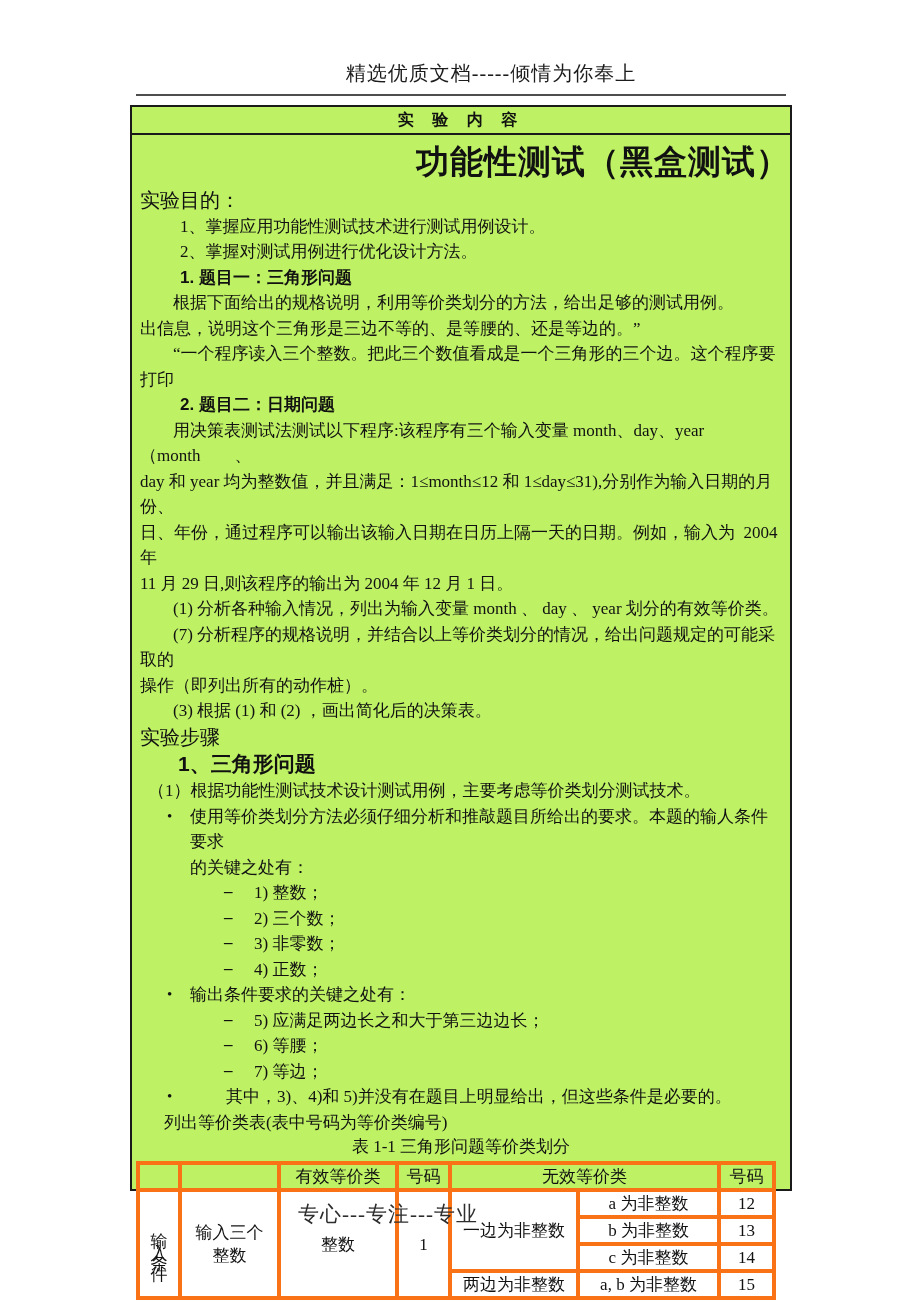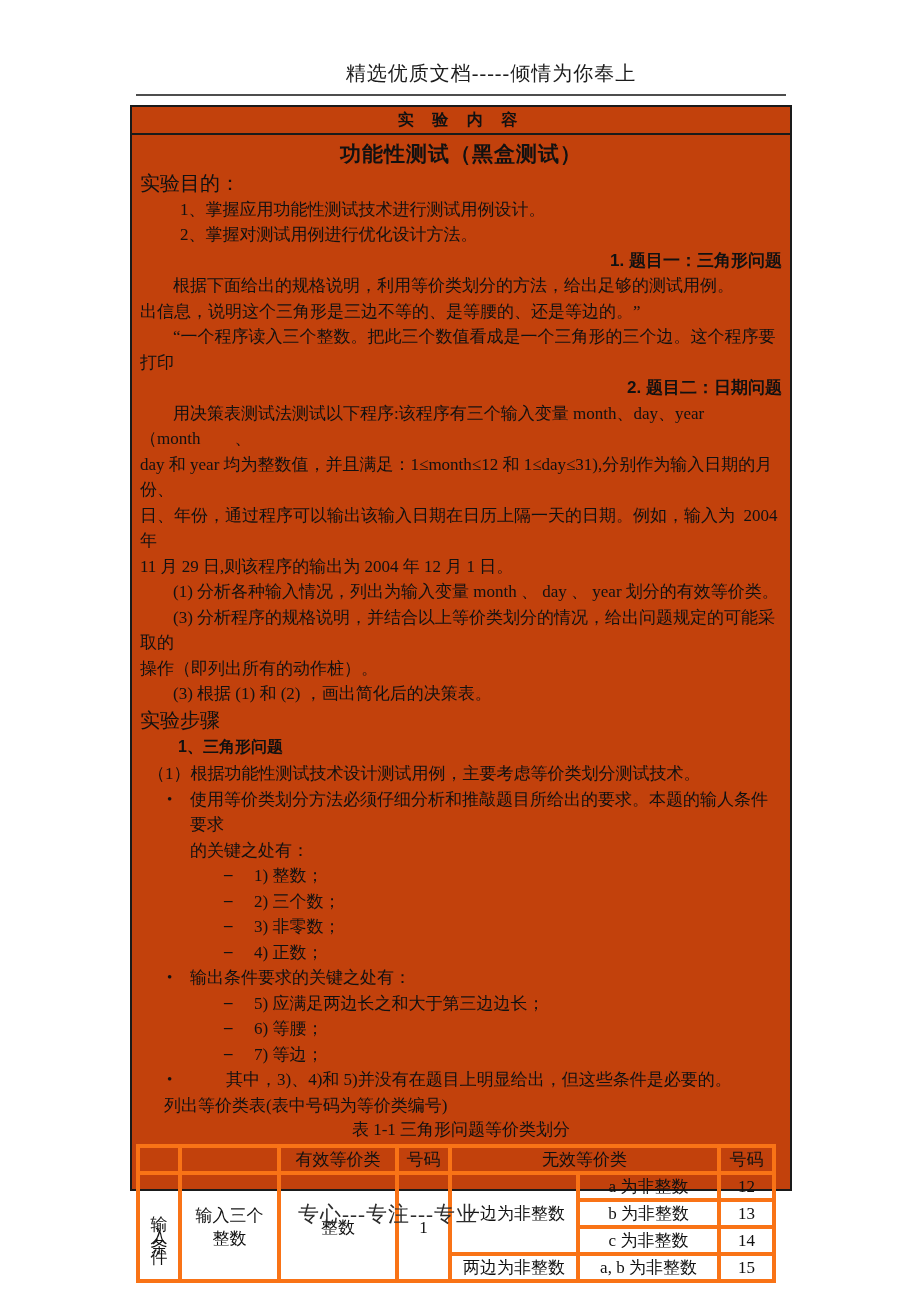--- a/index.html
+++ b/index.html
@@ -4,32 +4,32 @@
 <style>
   html,body{margin:0;padding:0;background:#e8e8e8;}
   .page{position:relative;width:920px;height:1302px;background:#fff;margin:0 auto;
         font-family:"Liberation Serif","DejaVu Serif",serif;color:#111;overflow:hidden;}
   
   .top-header{position:absolute;top:60px;left:0;width:920px;text-align:center;
               font-size:20px;letter-spacing:1px;color:#1c1c1c;margin-left:31px;}
   .top-rule{position:absolute;top:94px;left:136px;width:650px;border-top:2px solid #4d4d4d;}
   
   .main-box{position:absolute;left:130px;top:105px;width:658px;height:1082px;
-            border:2px solid #1a1a1a;background:#c2410c;}
+            border:2px solid #1a1a1a;background:#bef264;}
   .banner{height:26px;line-height:26px;border-bottom:2px solid #1a1a1a;text-align:center;
           font-family:"Liberation Sans","DejaVu Sans",sans-serif;
           font-weight:700;font-size:16px;letter-spacing:7px;}
-  .doc-title{margin:5px 0 3px 0;text-align:center;font-size:21px;font-weight:700;
+  .doc-title{margin:5px 0 3px 0;text-align:right;font-size:33px;font-weight:700;
              font-family:"Liberation Sans","DejaVu Sans",sans-serif;letter-spacing:1px;}
   .doc-body{padding:0 8px 0 8px;font-size:17px;line-height:25.5px;}
   .l{white-space:pre-wrap;}
   .h1{font-weight:400;font-size:20px;font-family:"Liberation Sans","DejaVu Sans",sans-serif;margin-top:1px;}
   .item{padding-left:40px;}
-  .sub{font-weight:700;padding-left:40px;font-family:"Liberation Sans","DejaVu Sans",sans-serif;text-align:right;}
-  .sub-lg{font-weight:700;padding-left:38px;font-size:16px;
+  .sub{font-weight:700;padding-left:40px;font-family:"Liberation Sans","DejaVu Sans",sans-serif;}
+  .sub-lg{font-weight:700;padding-left:38px;font-size:21px;
           font-family:"Liberation Sans","DejaVu Sans",sans-serif;line-height:28px;}
   .p-first{text-indent:33px;}
   .p-flush{text-indent:8px;}
   .p-left{text-indent:24px;}
   .bullet-line{position:relative;padding-left:50px;}
   .bullet-line .mk{position:absolute;left:27px;top:0;font-size:15px;}
   .bullet-cont{padding-left:50px;}
   .bullet-wide{position:relative;padding-left:86px;}
   .bullet-wide .mk{position:absolute;left:27px;top:0;font-size:15px;}
   .dash-line{position:relative;padding-left:114px;}
@@ -67,21 +67,21 @@
         <div class="l sub">1. 题目一：三角形问题</div>
         <div class="l p-first">根据下面给出的规格说明，利用等价类划分的方法，给出足够的测试用例。</div>
         <div class="l ">出信息，说明这个三角形是三边不等的、是等腰的、还是等边的。”</div>
         <div class="l p-first">“一个程序读入三个整数。把此三个数值看成是一个三角形的三个边。这个程序要打印</div>
         <div class="l sub">2. 题目二：日期问题</div>
         <div class="l p-first">用决策表测试法测试以下程序:该程序有三个输入变量 month、day、year（month　　、</div>
         <div class="l ">day 和 year 均为整数值，并且满足：1≤month≤12 和 1≤day≤31),分别作为输入日期的月份、</div>
         <div class="l ">日、年份，通过程序可以输出该输入日期在日历上隔一天的日期。例如，输入为  2004  年</div>
         <div class="l ">11 月 29 日,则该程序的输出为 2004 年 12 月 1 日。</div>
         <div class="l p-first">(1) 分析各种输入情况，列出为输入变量 month 、 day 、 year 划分的有效等价类。</div>
-        <div class="l p-first">(3) 分析程序的规格说明，并结合以上等价类划分的情况，给出问题规定的可能采取的</div>
+        <div class="l p-first">(7) 分析程序的规格说明，并结合以上等价类划分的情况，给出问题规定的可能采取的</div>
         <div class="l ">操作（即列出所有的动作桩）。</div>
         <div class="l p-first">(3) 根据 (1) 和 (2) ，画出简化后的决策表。</div>
         <div class="l h1">实验步骤</div>
         <div class="l sub-lg">1、三角形问题</div>
         <div class="l p-flush">（1）根据功能性测试技术设计测试用例，主要考虑等价类划分测试技术。</div>
         <div class="l bullet-line"><span class="mk">•</span><span>使用等价类划分方法必须仔细分析和推敲题目所给出的要求。本题的输人条件要求</span></div>
         <div class="l bullet-cont"><span>的关键之处有：</span></div>
         <div class="l dash-line"><span class="mk">–</span><span>1) 整数；</span></div>
         <div class="l dash-line"><span class="mk">–</span><span>2) 三个数；</span></div>
         <div class="l dash-line"><span class="mk">–</span><span>3) 非零数；</span></div>

